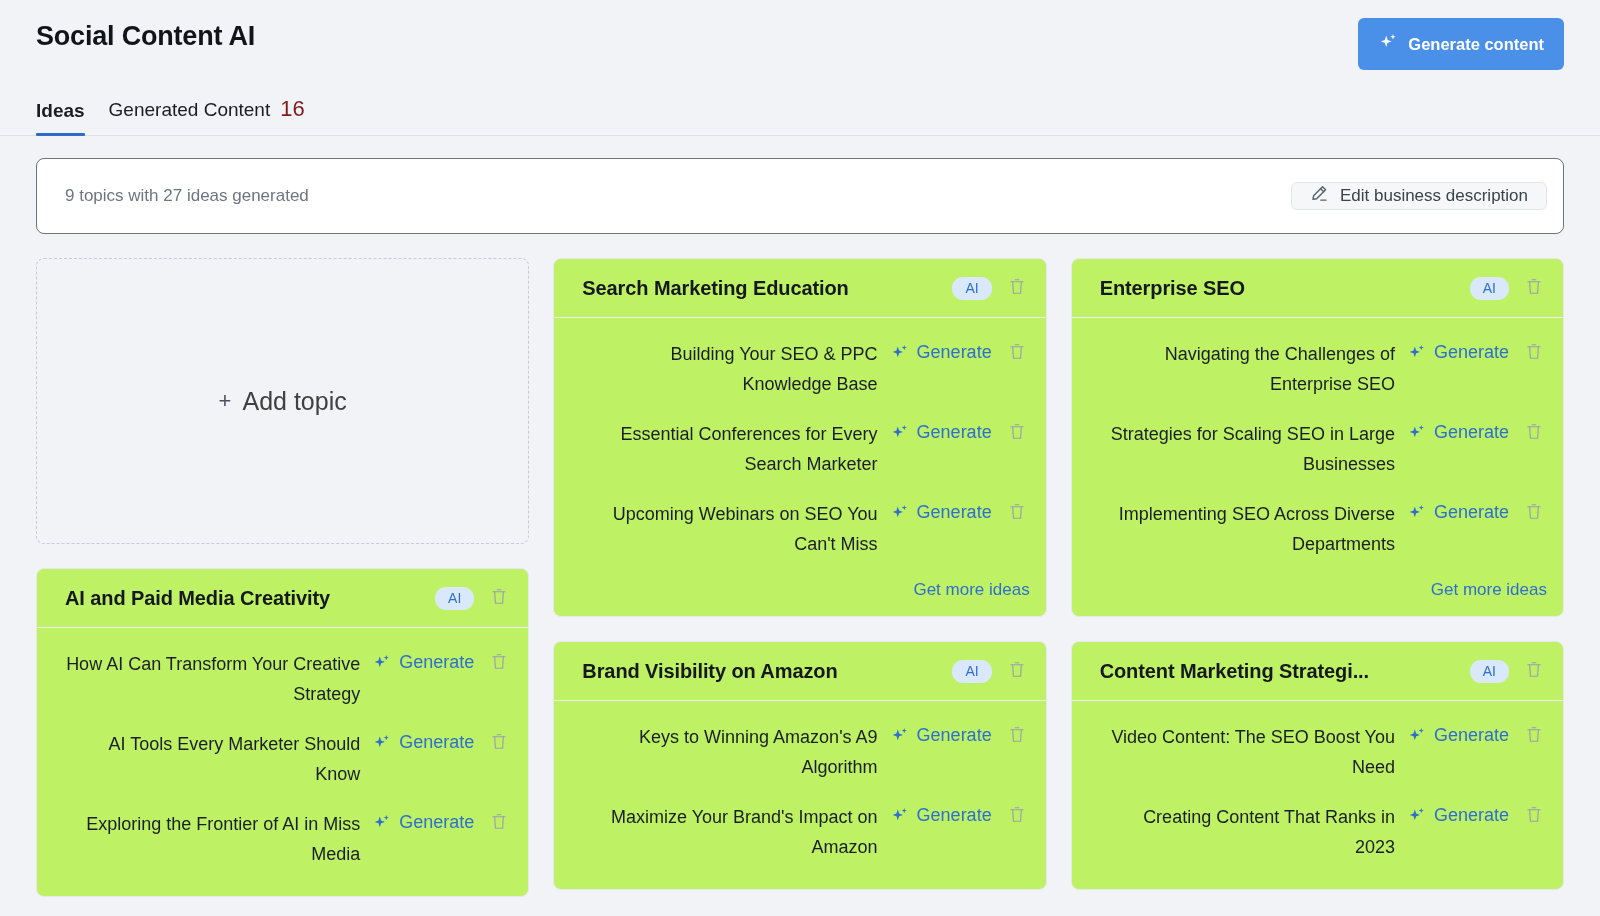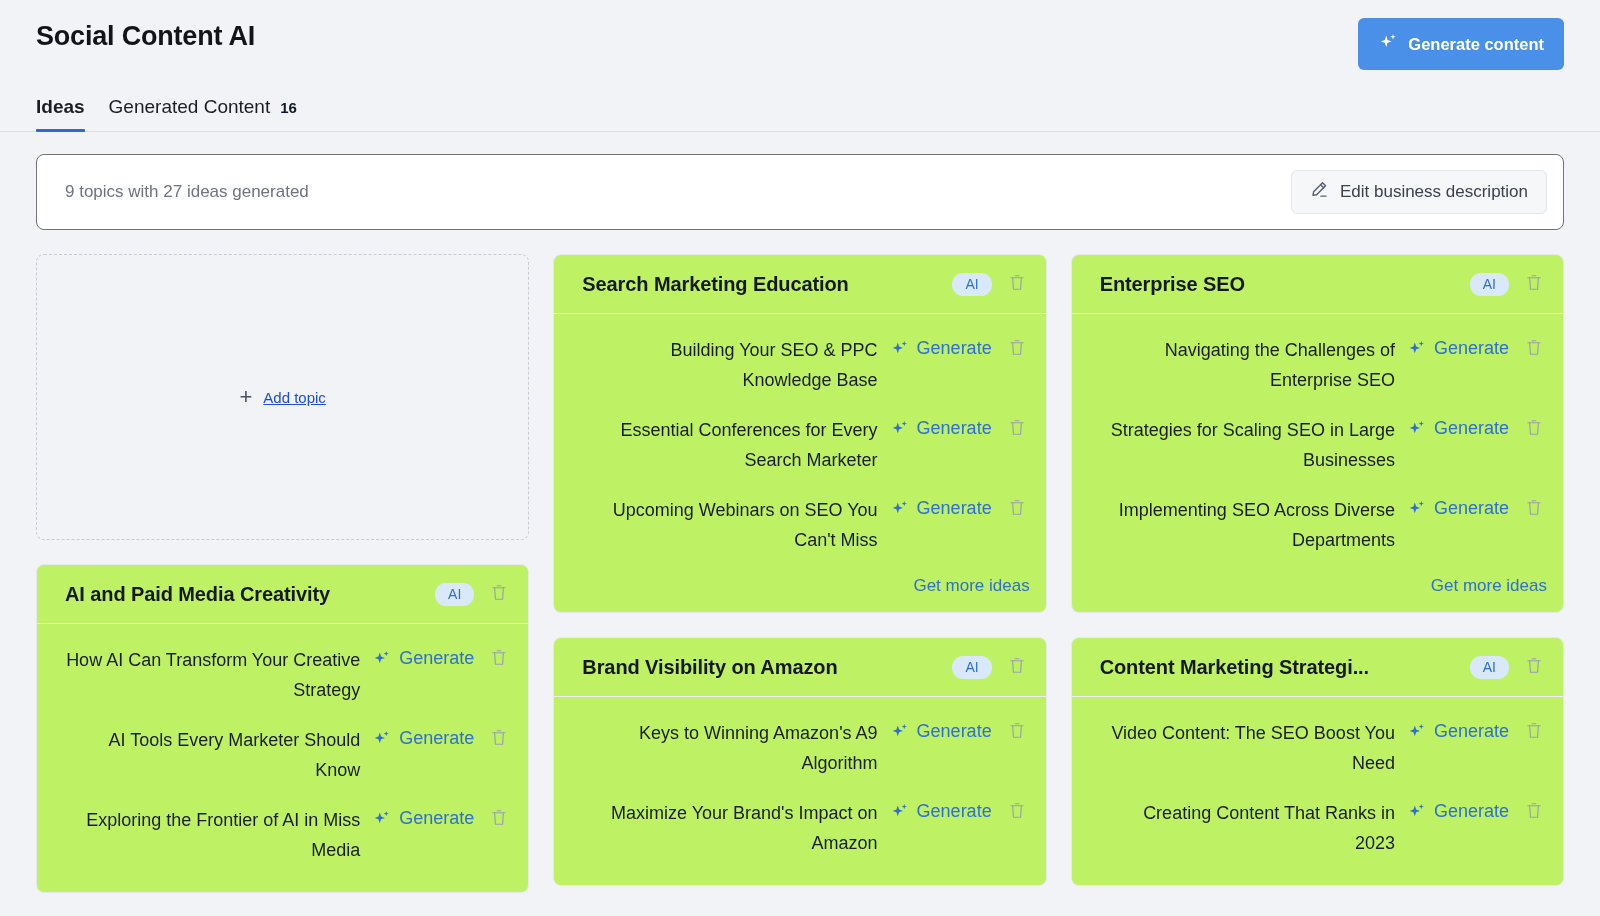--- a/index.html
+++ b/index.html
@@ -38,56 +38,56 @@
   .tab {
     position: relative; padding-bottom: 13px;
     font-size: 19px; color: #1a1d23; cursor: pointer; white-space: nowrap;
   }
   .tab.active { font-weight: bold; }
   .tab.active::after {
     content: ""; position: absolute; left: 0; right: 0; bottom: -1px;
     height: 3px; background: #2d6cc9; border-radius: 1px;
   }
   .tab-inner { display: flex; align-items: baseline; gap: 10px; }
-  .tab-count { color: #0f172a; font-weight: bold; font-size: 15px; }
+  .tab-count { color: #7f1d1d; font-weight: normal; font-size: 22px; }
   .tabs-rule {
     height: 1px; background: #dcdfe6; width: 100%;
   }
 
   
   .infobar {
     margin: 22px 36px 0 36px; height: 76px;
     background: #ffffff; border: 1px solid #737373; border-radius: 8px;
     display: flex; align-items: center; justify-content: space-between;
     padding: 0 16px 0 28px;
   }
   .infobar-text { font-size: 17px; color: #6e7480; }
   .edit-btn {
     display: flex; align-items: center; gap: 11px;
     background: #f6f7f9; border: 1px solid #e2e5ea; border-radius: 6px;
-    height: 44px; padding: 0 18px;
+    height: 28px; padding: 0 18px;
     font-size: 17px; color: #3c424d; cursor: pointer;
     font-family: "Liberation Sans", sans-serif; white-space: nowrap;
   }
 
   
   .grid {
     margin: 24px 36px 0 36px;
     display: grid; grid-template-columns: 1fr 1fr 1fr; gap: 24px;
     align-items: start;
   }
   .col { display: flex; flex-direction: column; gap: 24px; }
 
   
   .add-topic {
     height: 286px; border: 1px dashed #c6cbd4; border-radius: 8px;
     display: flex; align-items: center; justify-content: center;
     gap: 11px; cursor: pointer; background: transparent;
   }
-  .add-topic-label { font-size: 15px; color: #1d4ed8; text-decoration: underline; }
+  .add-topic-label { font-size: 25px; color: #404040; }
   .plus-icon { font-size: 22px; color: #4b5160; line-height: 1; }
 
   
   .card {
     background: #bef264; border: 1px solid #e6e8ee; border-radius: 8px;
     overflow: hidden;
   }
   .card-head {
     display: flex; align-items: center; gap: 12px;
     padding: 16px 16px 16px 28px;

